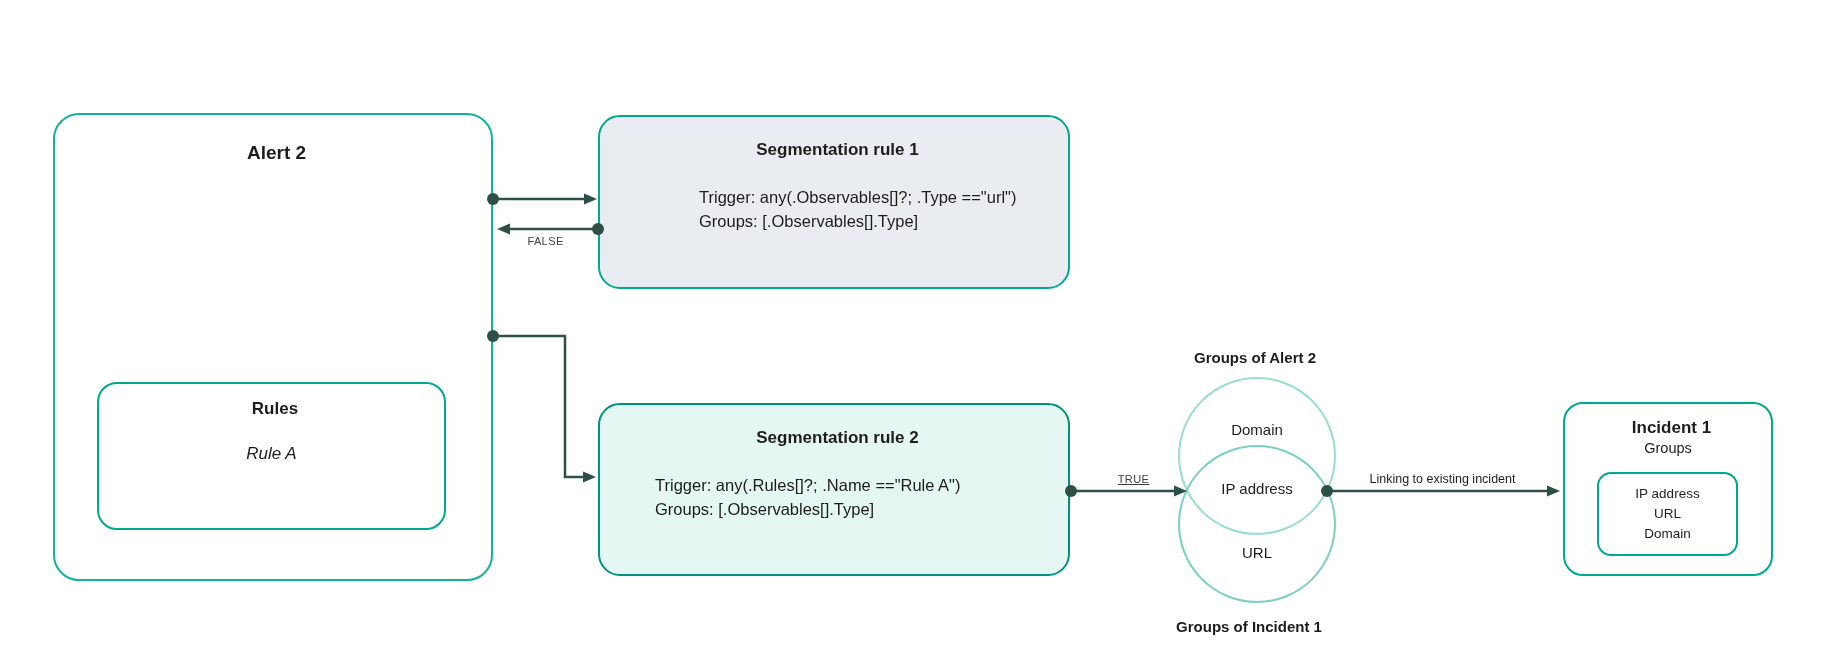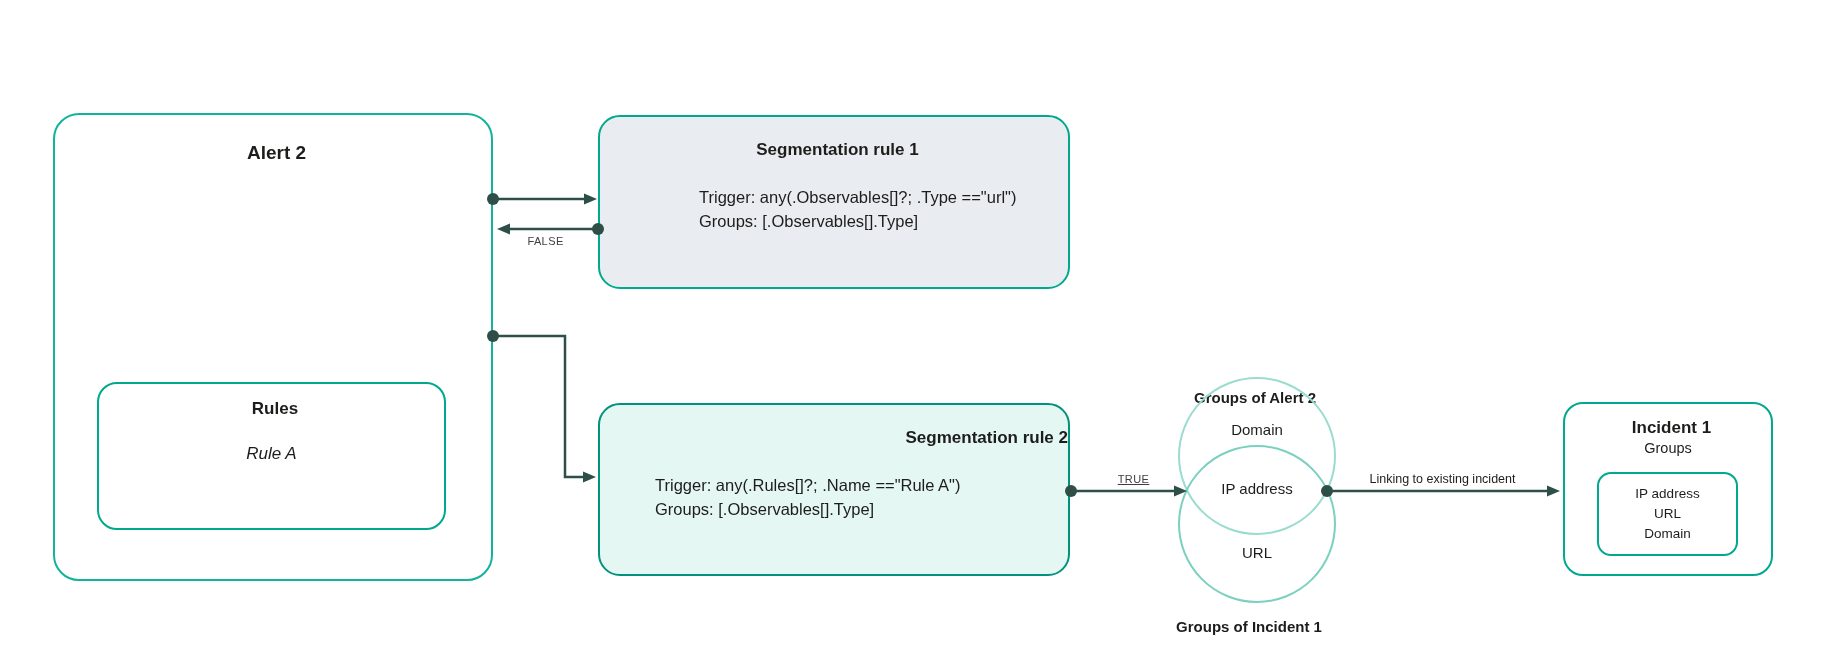--- a/index.html
+++ b/index.html
@@ -51,38 +51,38 @@
 
   <div class="box" id="seg1-box">
     <div class="box-title" style="top:23px;">Segmentation rule 1</div>
     <div class="body-block seg-body" style="top:68px;margin-left:44px;">
       <div>Trigger: any(.Observables[]?; .Type =="url")</div>
       <div>Groups: [.Observables[].Type]</div>
     </div>
   </div>
 
   <div class="box" id="seg2-box">
-    <div class="box-title" style="top:23px;text-align:right;">Segmentation rule 2</div>
+    <div class="box-title" style="top:23px;">Segmentation rule 2</div>
     <div class="body-block seg-body" style="top:68px;">
       <div>Trigger: any(.Rules[]?; .Name =="Rule A")</div>
       <div>Groups: [.Observables[].Type]</div>
     </div>
   </div>
 
   <div class="box" id="incident1-box">
     <div class="box-title t-sm" style="top:14px;">Incident 1</div>
     <div class="incident-subtitle">Groups</div>
     <div class="box" id="incident1-groups-box">
       <div class="groups-line">IP address</div>
       <div class="groups-line">URL</div>
       <div class="groups-line">Domain</div>
     </div>
   </div>
 
-  <div class="venn-title" style="left:1255px; top:349px;margin-top:40px;">Groups of Alert 2</div>
+  <div class="venn-title" style="left:1255px; top:349px;">Groups of Alert 2</div>
   <div class="venn-label" style="left:1257px; top:421px;">Domain</div>
   <div class="venn-label" style="left:1257px; top:480px;">IP address</div>
   <div class="venn-label" style="left:1257px; top:544px;">URL</div>
   <div class="venn-title" style="left:1249px; top:618px;">Groups of Incident 1</div>
 
   <div class="flow-label" style="left:539px; top:235px;">FALSE</div>
   <div class="flow-label" style="left:1127px; top:473px;text-decoration:underline;">TRUE</div>
   <div class="flow-label link-label" style="left:1436px; top:472px;">Linking to existing incident</div>
 
   <svg id="connector-overlay" viewBox="0 0 1824 669" xmlns="http://www.w3.org/2000/svg">

